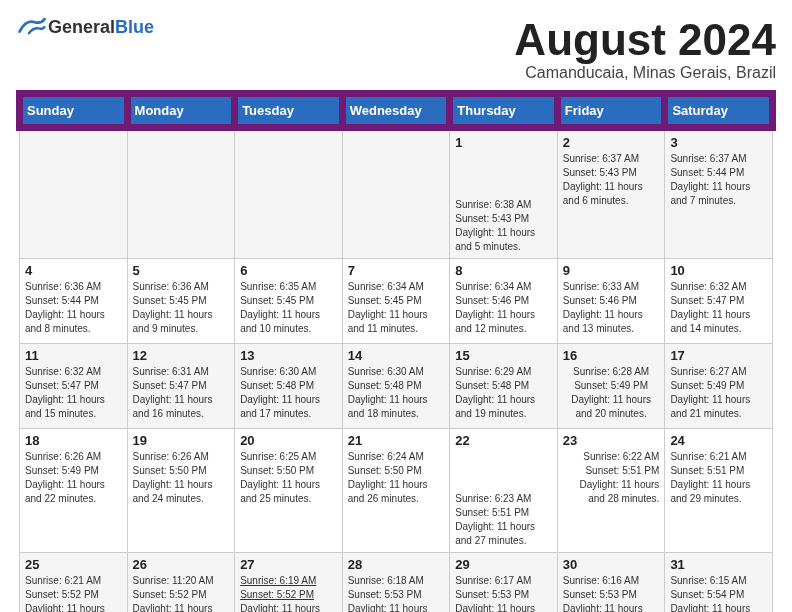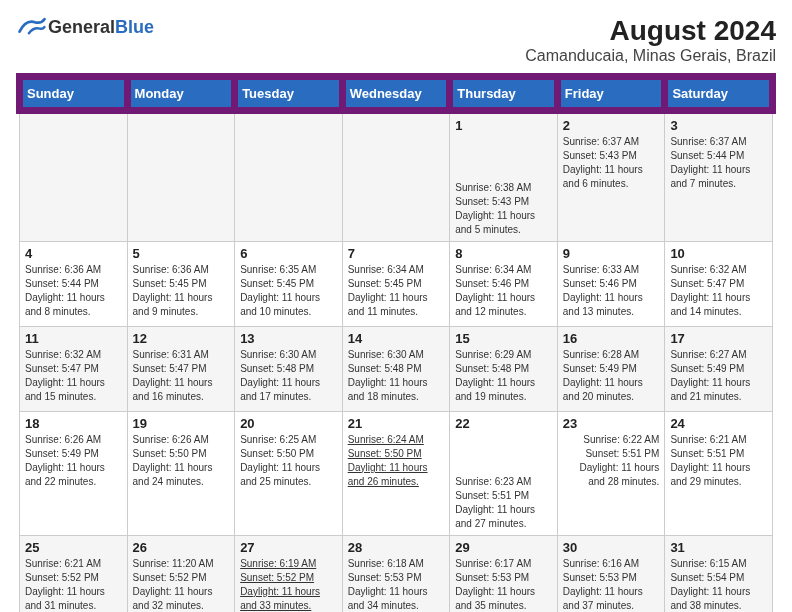--- a/index.html
+++ b/index.html
@@ -33,21 +33,21 @@
     }
     .logo-icon {
       width: 28px;
       height: 22px;
       margin-left: 2px;
     }
     .title-area {
       text-align: right;
     }
     .main-title {
-      font-size: 28px;
+      font-size: 44px;
       font-weight: bold;
       color: #222;
       line-height: 1.1;
     }
     .sub-title {
       font-size: 16px;
       color: #444;
     }
     table {
       width: 100%;
@@ -216,21 +216,21 @@
 Daylight: 11 hours and 18 minutes.</div>
         </td>
         <td>
           <span class="day-num">15</span>
           <div class="day-info" style="white-space: pre-line;">Sunrise: 6:29 AM
 Sunset: 5:48 PM
 Daylight: 11 hours and 19 minutes.</div>
         </td>
         <td>
           <span class="day-num">16</span>
-          <div class="day-info" style="white-space: pre-line;">Sunrise: 6:28 AM
+          <div class="day-info" style="white-space: pre-line; text-align: center;">Sunrise: 6:28 AM
 Sunset: 5:49 PM
 Daylight: 11 hours and 20 minutes.</div>
         </td>
         <td>
           <span class="day-num">17</span>
           <div class="day-info" style="white-space: pre-line;">Sunrise: 6:27 AM
 Sunset: 5:49 PM
 Daylight: 11 hours and 21 minutes.</div>
         </td>
       </tr>
@@ -248,21 +248,21 @@
 Daylight: 11 hours and 24 minutes.</div>
         </td>
         <td>
           <span class="day-num">20</span>
           <div class="day-info" style="white-space: pre-line;">Sunrise: 6:25 AM
 Sunset: 5:50 PM
 Daylight: 11 hours and 25 minutes.</div>
         </td>
         <td>
           <span class="day-num">21</span>
-          <div class="day-info" style="white-space: pre-line; text-decoration: underline;">Sunrise: 6:24 AM
+          <div class="day-info" style="white-space: pre-line;">Sunrise: 6:24 AM
 Sunset: 5:50 PM
 Daylight: 11 hours and 26 minutes.</div>
         </td>
         <td>
           <span class="day-num">22</span>
           <div class="day-info" style="white-space: pre-line; margin-top: 44px;">Sunrise: 6:23 AM
 Sunset: 5:51 PM
 Daylight: 11 hours and 27 minutes.</div>
         </td>
         <td>

